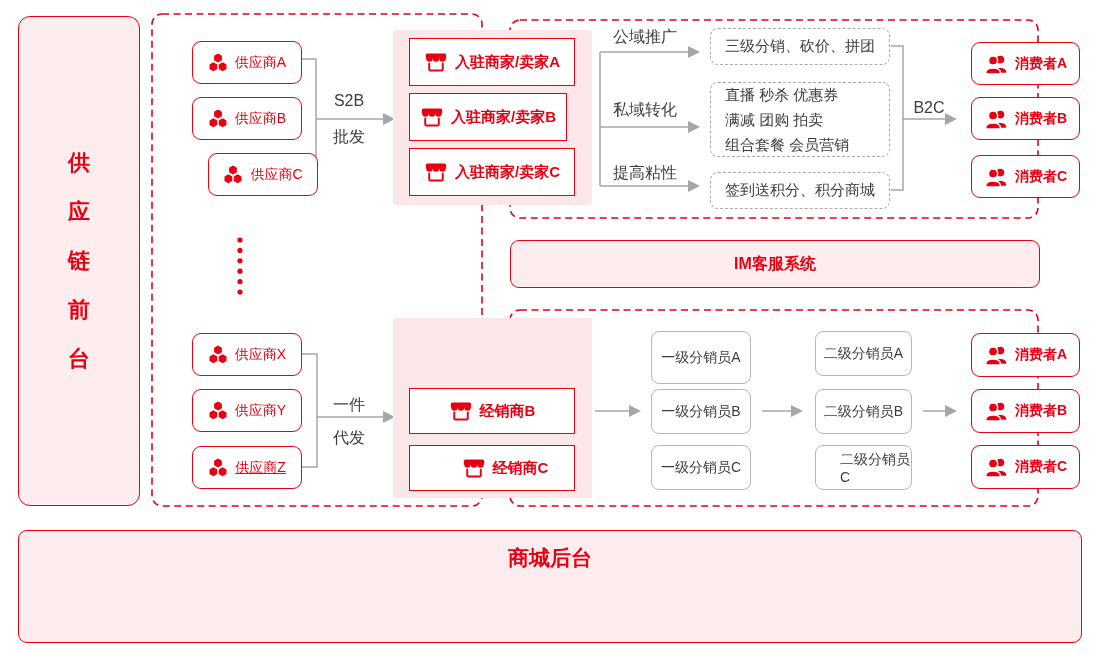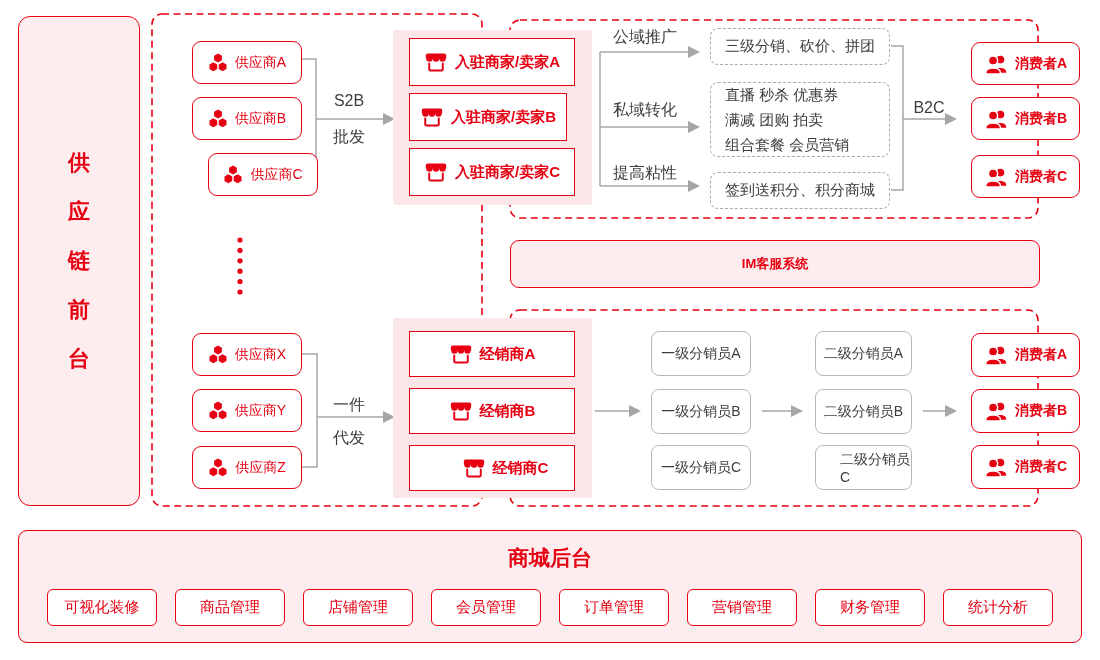--- a/index.html
+++ b/index.html
@@ -33,21 +33,21 @@
 
   .flabel{position:absolute;color:var(--dark);font-size:16px;z-index:2;text-align:center;}
 
   .sidebox{position:absolute;left:18px;top:16px;width:122px;height:490px;background:var(--pink-fill);
            border:1.7px solid var(--red);border-radius:12px;display:flex;flex-direction:column;
            align-items:center;justify-content:center;gap:19px;color:var(--red);
            font-size:22px;font-weight:bold;z-index:2;}
 
   .imbox{position:absolute;left:510px;top:240px;width:530px;height:48px;background:var(--pink-fill);
          border:1.6px solid var(--red);border-radius:9px;display:flex;align-items:center;justify-content:center;
-         color:var(--red);font-size:13px;font-weight:bold;z-index:2;}
+         color:var(--red);font-size:16px;font-weight:bold;z-index:2;}
 
   .backend{position:absolute;left:18px;top:530px;width:1064px;height:113px;background:var(--pink-fill);
            border:1.6px solid var(--red);border-radius:9px;z-index:2;}
   .backend-title{text-align:center;margin-top:13px;color:var(--red);font-size:21px;font-weight:bold;}
   .modules{position:absolute;left:10px;right:10px;top:58px;display:flex;justify-content:space-evenly;}
   .module{width:110px;height:37px;background:#fff;border:1.6px solid var(--red);border-radius:6px;
           color:var(--red);font-size:15px;display:flex;align-items:center;justify-content:center;}
 
   .ic{color:var(--red);flex:0 0 auto;}
 </style>
@@ -233,51 +233,45 @@
         <use href="#sym-supplier"></use>
       </svg>
     <span>供应商X</span>
   </div>
   <div class="node red-node" style="left:192px;top:389px;width:110px;height:43px;">
     <svg class="ic" width="20" height="19">
         <use href="#sym-supplier"></use>
       </svg>
     <span>供应商Y</span>
   </div>
-  <div class="node red-node" style="left:192px;top:446px;width:110px;height:43px;">
+  <div class="node red-node" style="left:192px;top:446px;width:110px;height:43px;text-decoration:underline;">
     <svg class="ic" width="20" height="19">
         <use href="#sym-supplier"></use>
       </svg>
     <span>供应商Z</span>
   </div>
 
   <div class="flabel" style="left:324px;top:395px;width:50px;">一件</div>
   <div class="flabel" style="left:324px;top:428px;width:50px;">代发</div>
 
   <div class="pcontainer" style="left:393px;top:318px;width:199px;height:180px;"></div>
-  <div class="node red-node merchant-node" style="left:409px;top:331px;width:166px;height:46px;">
-    <svg class="ic" width="24" height="22">
-        <use href="#sym-store"></use>
-      </svg>
-    <span>经销商A</span>
-  </div>
   <div class="node red-node merchant-node" style="left:409px;top:388px;width:166px;height:46px;">
     <svg class="ic" width="24" height="22">
         <use href="#sym-store"></use>
       </svg>
     <span>经销商B</span>
   </div>
   <div class="node red-node merchant-node" style="left:409px;top:445px;width:166px;height:46px;padding-left:26px;">
     <svg class="ic" width="24" height="22">
         <use href="#sym-store"></use>
       </svg>
     <span>经销商C</span>
   </div>
 
-  <div class="node gray-node" style="left:651px;top:331px;width:100px;height:45px;">
+  <div class="node gray-node" style="left:651px;top:331px;width:100px;height:53px;">
     <span>一级分销员A</span>
   </div>
   <div class="node gray-node" style="left:651px;top:389px;width:100px;height:45px;">
     <span>一级分销员B</span>
   </div>
   <div class="node gray-node" style="left:651px;top:445px;width:100px;height:45px;">
     <span>一级分销员C</span>
   </div>
 
   <div class="node gray-node" style="left:815px;top:331px;width:97px;height:45px;">
@@ -304,25 +298,15 @@
   </div>
   <div class="node red-node consumer-node" style="left:971px;top:445px;width:109px;height:44px;">
     <svg class="ic" width="24" height="22">
         <use href="#sym-users"></use>
       </svg>
     <span>消费者C</span>
   </div>
 
   <div class="backend">
     <div class="backend-title">商城后台</div>
-    <div class="modules">
-      <div class="module">可视化装修</div>
-      <div class="module">商品管理</div>
-      <div class="module">店铺管理</div>
-      <div class="module">会员管理</div>
-      <div class="module">订单管理</div>
-      <div class="module">营销管理</div>
-      <div class="module">财务管理</div>
-      <div class="module">统计分析</div>
-    </div>
   </div>
 
 </div>
 
 </body></html>

